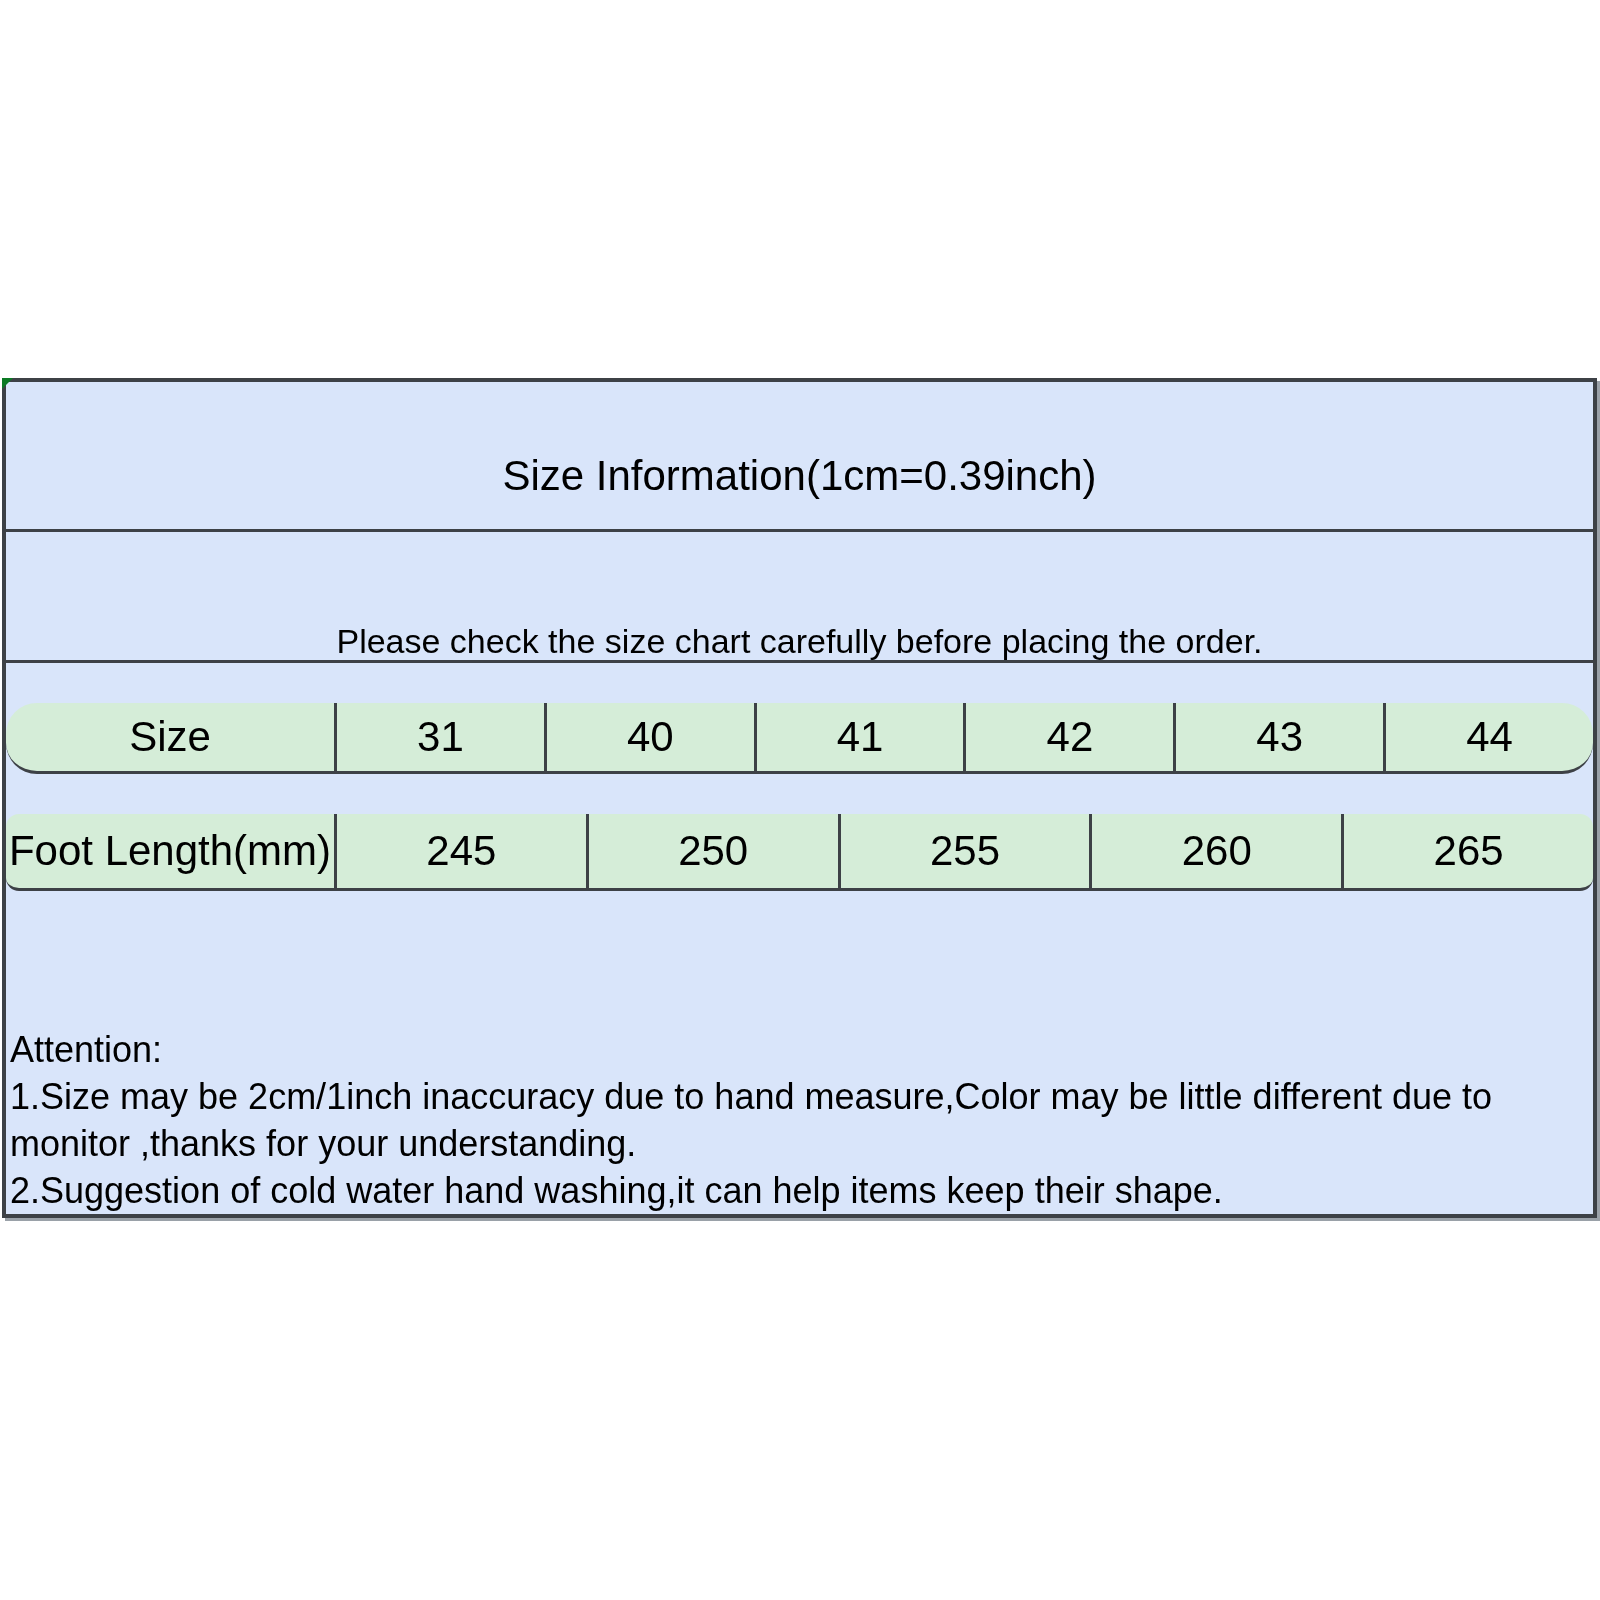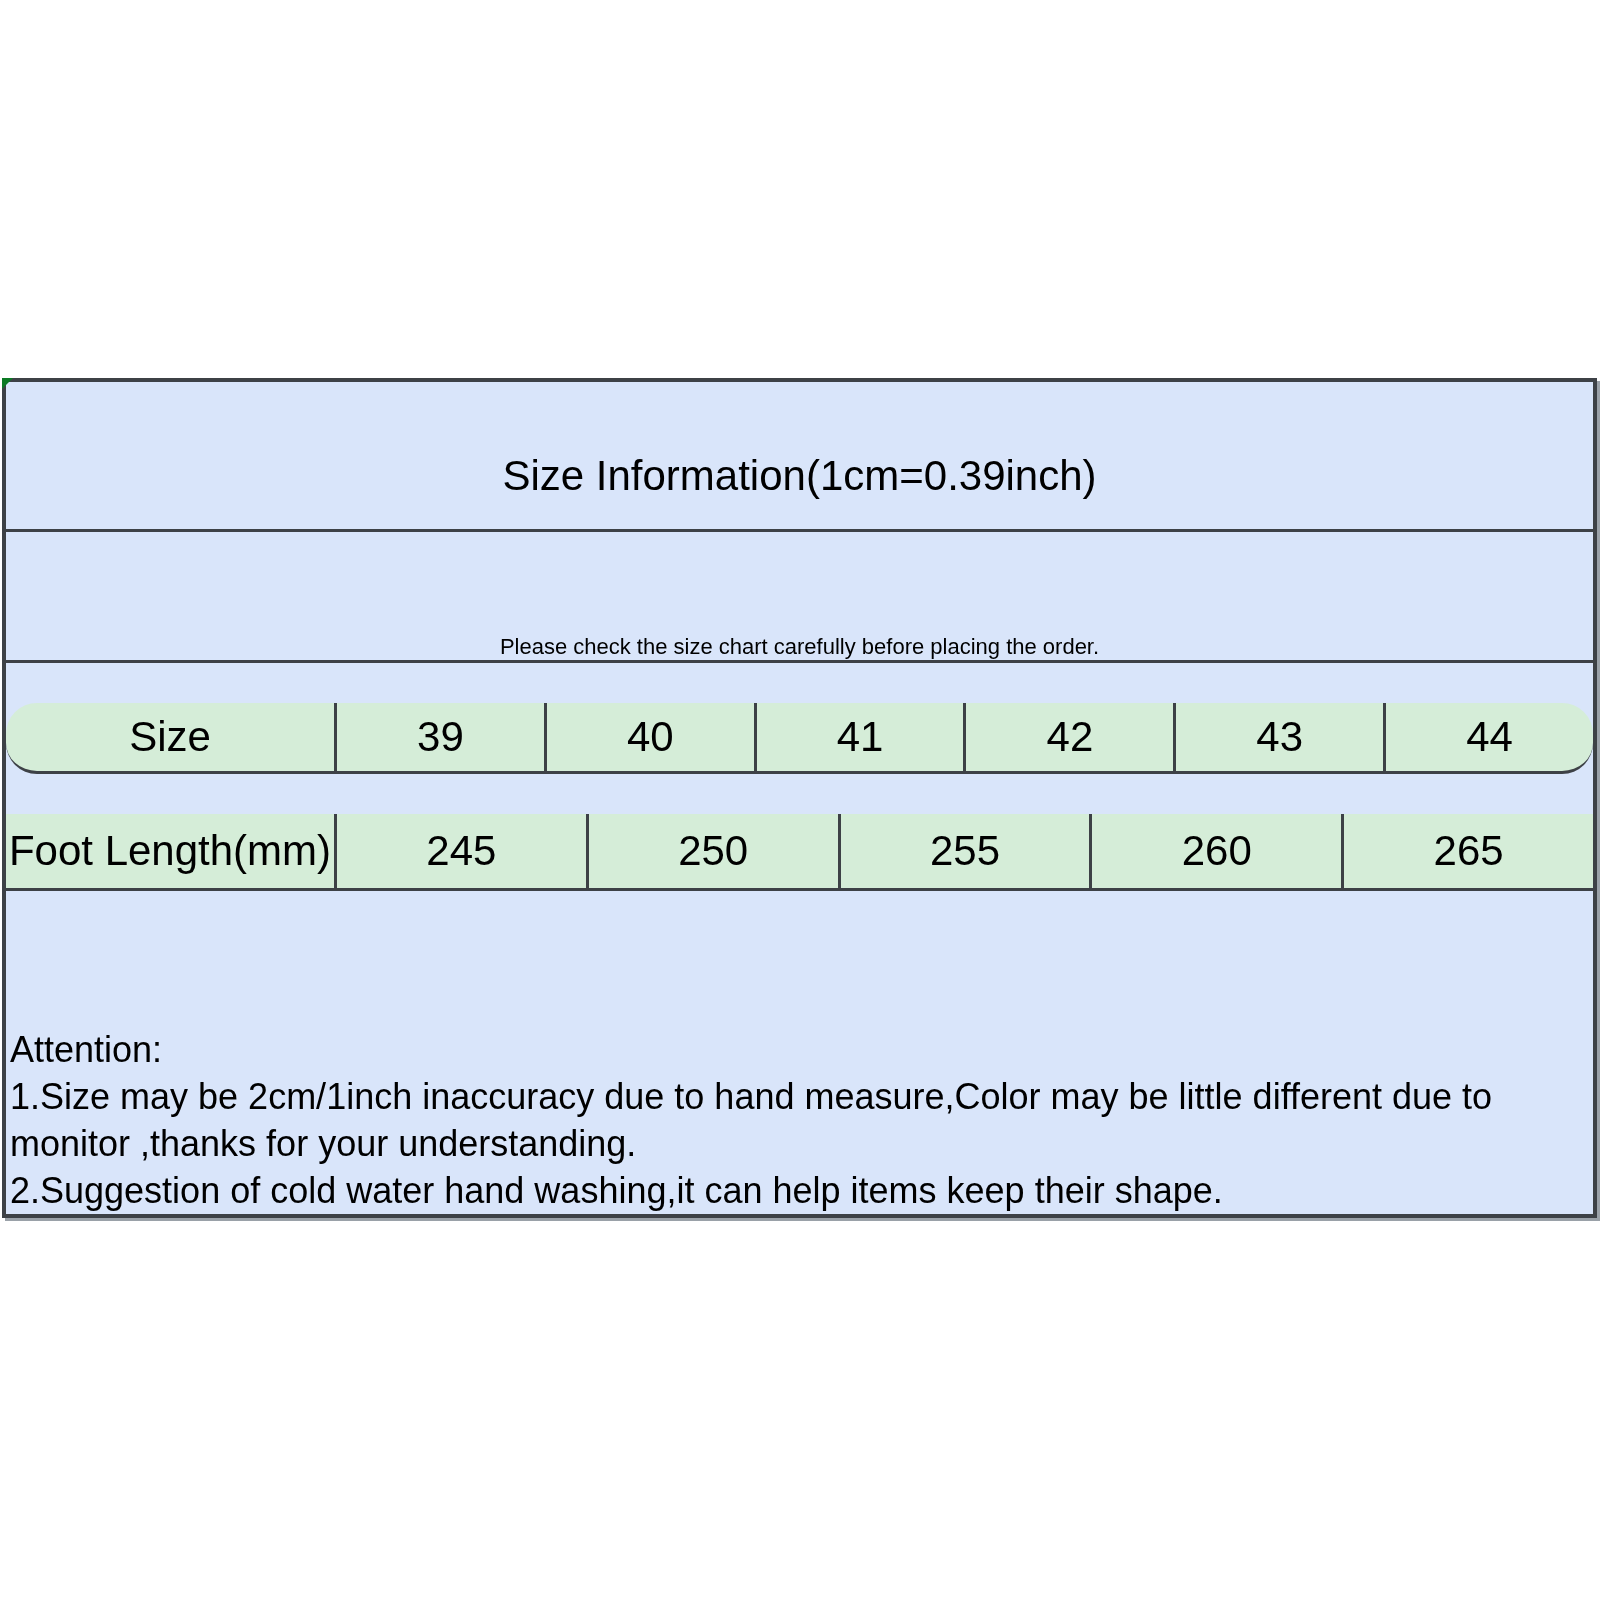--- a/index.html
+++ b/index.html
@@ -54,27 +54,27 @@
     height: 138px;
     justify-content: center;
     align-items: center;
     font-size: 42px;
   }
 
   .row-subtitle {
     height: 112px;
     justify-content: center;
     align-items: flex-end;
-    font-size: 22px;
+    font-size: 34px;
     line-height: 1.0;
     padding-bottom: 2px;
   }
 
   .row-size  { height: 89px;  background: #d5edd8; border-radius: 31px; }
-  .row-foot  { height: 96px;  background: #d5edd8; }
+  .row-foot  { height: 96px;  background: #d5edd8; border-radius: 13px; }
 
   .cell {
     flex: 1 1 0;
     border-left: 3px solid #3d4146;
     display: flex;
     align-items: center;
     justify-content: center;
     font-size: 42px;
     box-sizing: border-box;
   }
@@ -102,21 +102,21 @@
   <div class="row row-title">
     <span>Size Information(1cm=0.39inch)</span>
   </div>
 
   <div class="row row-subtitle">
     <span>Please check the size chart carefully before placing the order.</span>
   </div>
 
   <div class="row row-size">
     <div class="cell header-cell">Size</div>
-    <div class="cell">39</div>
+    <div class="cell">31</div>
     <div class="cell">40</div>
     <div class="cell">41</div>
     <div class="cell">42</div>
     <div class="cell">43</div>
     <div class="cell">44</div>
   </div>
 
   <div class="row row-foot">
     <div class="cell header-cell">Foot Length(mm)</div>
     <div class="cell">245</div>

